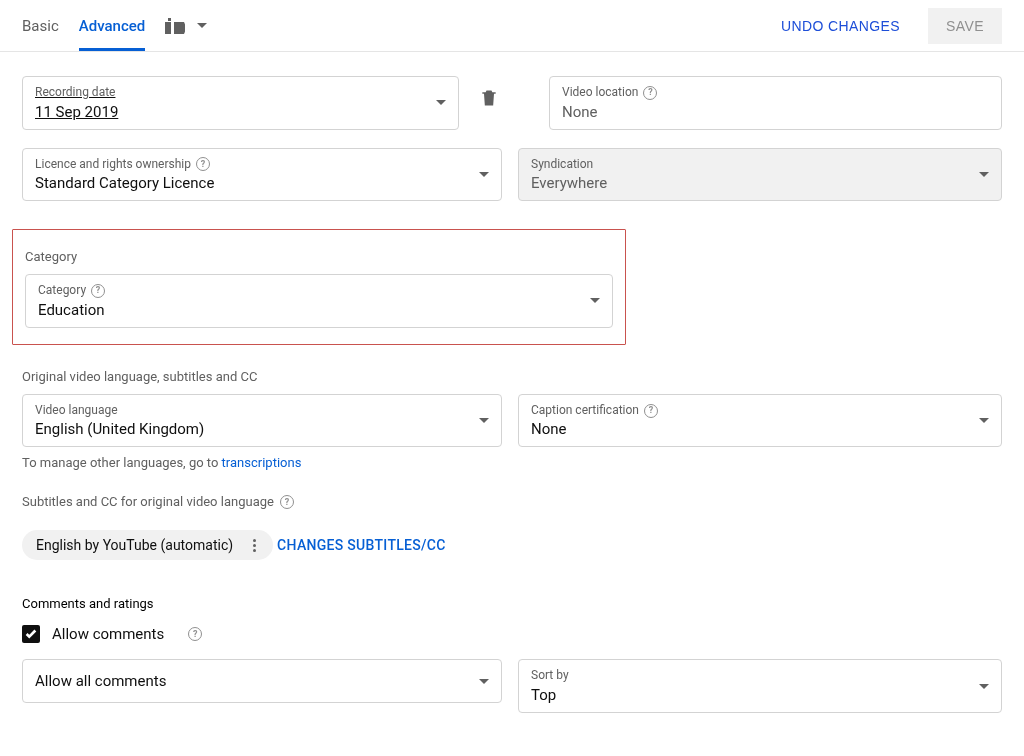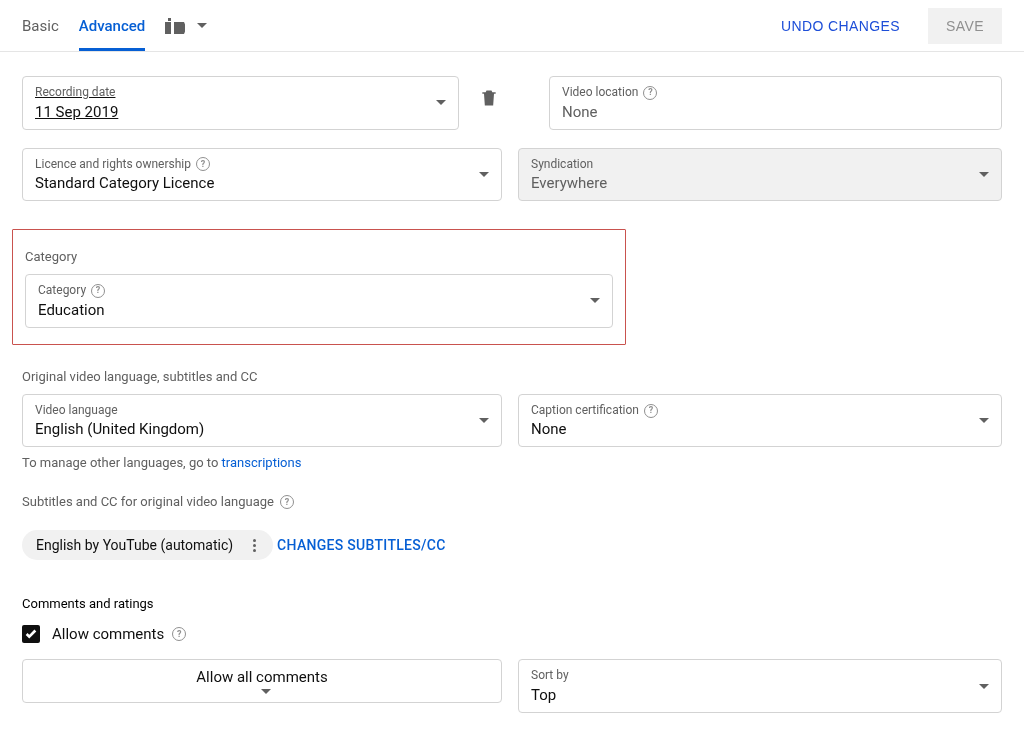--- a/index.html
+++ b/index.html
@@ -179,21 +179,21 @@
     align-items: center;
     gap: 12px;
     margin-bottom: 16px;
   }
   .checkbox {
     width: 18px; height: 18px; background: #0f0f0f; border-radius: 2px;
     display: flex; align-items: center; justify-content: center;
     cursor: pointer;
   }
   .checkbox svg { width: 14px; height: 14px; stroke: #fff; stroke-width: 3; fill: none; }
-  .cb-label { font-size: 15px; color: #0f0f0f; display: flex; align-items: center; gap: 8px; }
+  .cb-label { font-size: 15px; color: #0f0f0f; display: flex; align-items: center; gap: 24px; }
   .mt-24 { margin-top: 24px; }
   .mt-18 { margin-top: 18px; }
   .sec-title {
     font-size: 13px; color: #000000; margin-top: 36px; margin-bottom: 14px;
   }
 </style>
 </head>
 <body>
 
 <div class="header">
@@ -324,21 +324,21 @@
           <path d="M3 8l3 3 7-7"></path>
         </svg>
     </div>
     <div class="cb-label">
       <span>Allow comments</span>
       <span class="help-circle">?</span>
     </div>
   </div>
 
   <div class="row">
-    <div class="field w-480" style="min-height:44px;flex-direction:column;">
+    <div class="field w-480" style="min-height:44px;">
       <div class="field-inner">
         <div class="field-value" style="margin-top:0;">Allow all comments</div>
       </div>
       <span class="chevron"></span>
     </div>
     <div class="field field-grow">
       <div class="field-inner">
         <div class="field-label">Sort by</div>
         <div class="field-value">Top</div>
       </div>

